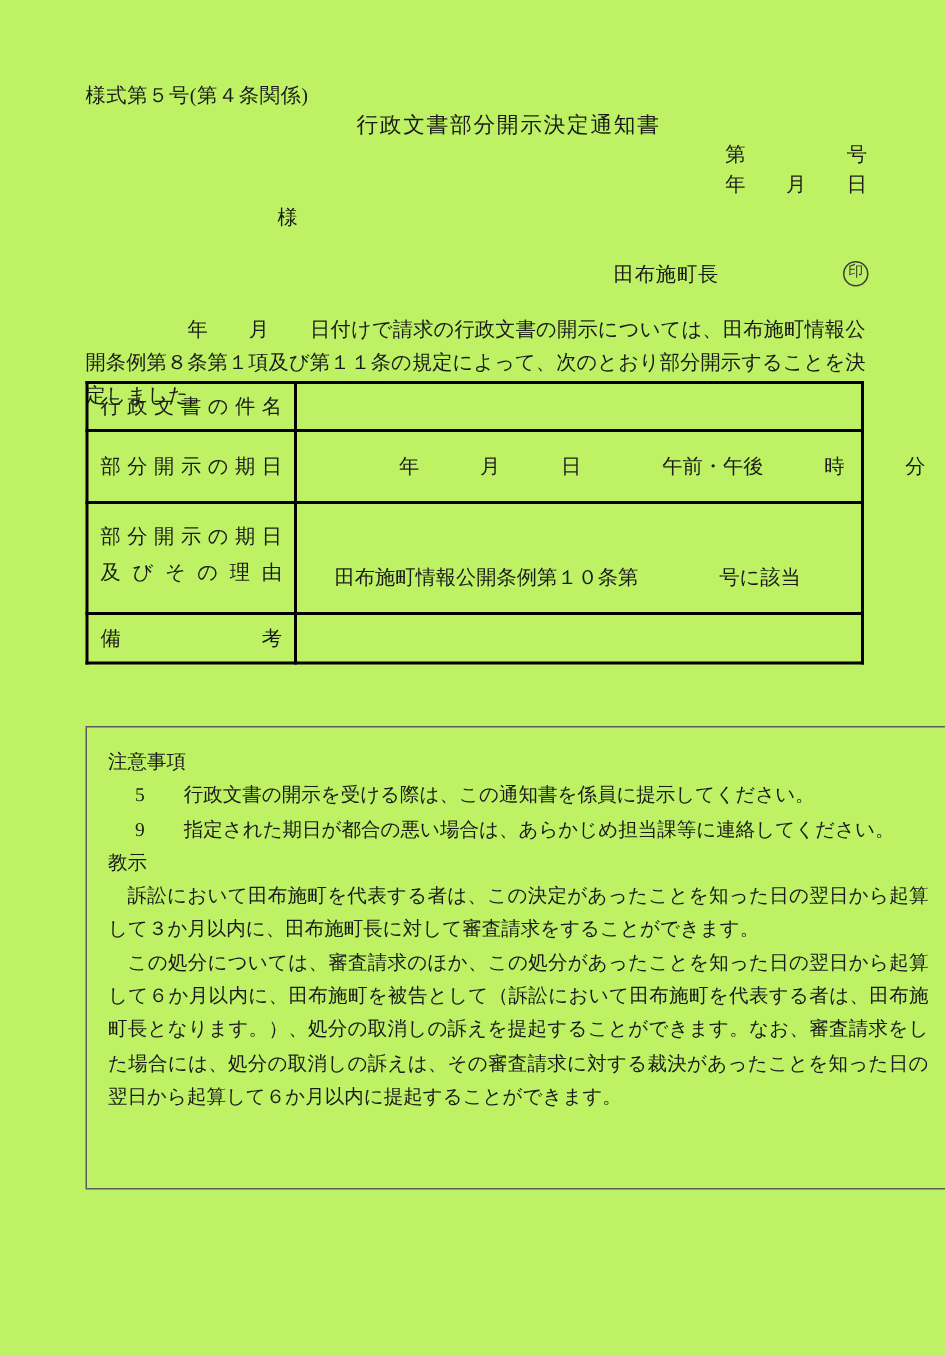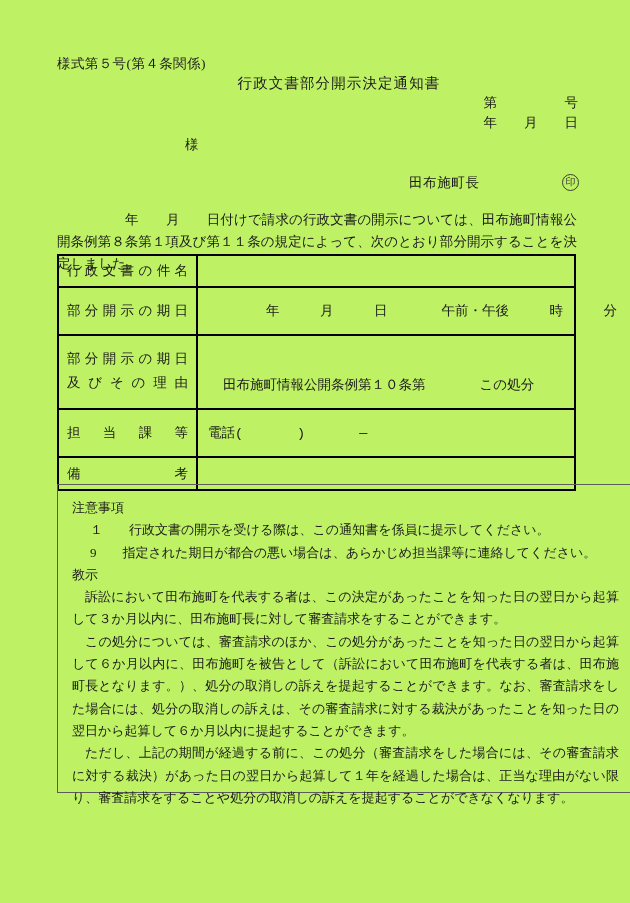--- a/index.html
+++ b/index.html
@@ -243,50 +243,41 @@
         </td>
       </tr>
 
 
       <tr class="r-reason">
         <td class="label">
           <span class="label-two label-inner">部分開示の期日</span>
           <span class="label-two label-inner">及びその理由</span>
         </td>
         <td class="value">
-          <span class="reason-val">田布施町情報公開条例第１０条第　　　　この処分</span>
-        </td>
-      </tr>
-
-      <tr class="r-dept">
-        <td class="label">
-          <span class="label-inner">担当課等</span>
-        </td>
-        <td class="value">
-          <span class="tel-val">電話(　　　　)　　　　―</span>
-        </td>
-      </tr>
+          <span class="reason-val">田布施町情報公開条例第１０条第　　　　号に該当</span>
+        </td>
+      </tr>
+
 
       <tr class="r-note">
         <td class="label">
           <span class="label-inner">備考</span>
         </td>
         <td class="value">
           <span></span>
         </td>
       </tr>
     </tbody>
   </table>
 
   <div class="notes-box">
     <span class="notes-heading">注意事項</span>
 
-    <span class="notes-item">１　　行政文書の開示を受ける際は、この通知書を係員に提示してください。</span>
+    <span class="notes-item">5　　行政文書の開示を受ける際は、この通知書を係員に提示してください。</span>
     <span class="notes-item">9　　指定された期日が都合の悪い場合は、あらかじめ担当課等に連絡してください。</span>
 
     <span class="teach-heading">教示</span>
 
     <p class="teach-para">訴訟において田布施町を代表する者は、この決定があったことを知った日の翌日から起算して３か月以内に、田布施町長に対して審査請求をすることができます。</p>
     <p class="teach-para">この処分については、審査請求のほか、この処分があったことを知った日の翌日から起算して６か月以内に、田布施町を被告として（訴訟において田布施町を代表する者は、田布施町長となります。）、処分の取消しの訴えを提起することができます。なお、審査請求をした場合には、処分の取消しの訴えは、その審査請求に対する裁決があったことを知った日の翌日から起算して６か月以内に提起することができます。</p>
-    <p class="teach-para">ただし、上記の期間が経過する前に、この処分（審査請求をした場合には、その審査請求に対する裁決）があった日の翌日から起算して１年を経過した場合は、正当な理由がない限り、審査請求をすることや処分の取消しの訴えを提起することができなくなります。</p>
   </div>
 
 </div>
 
 </body></html>

